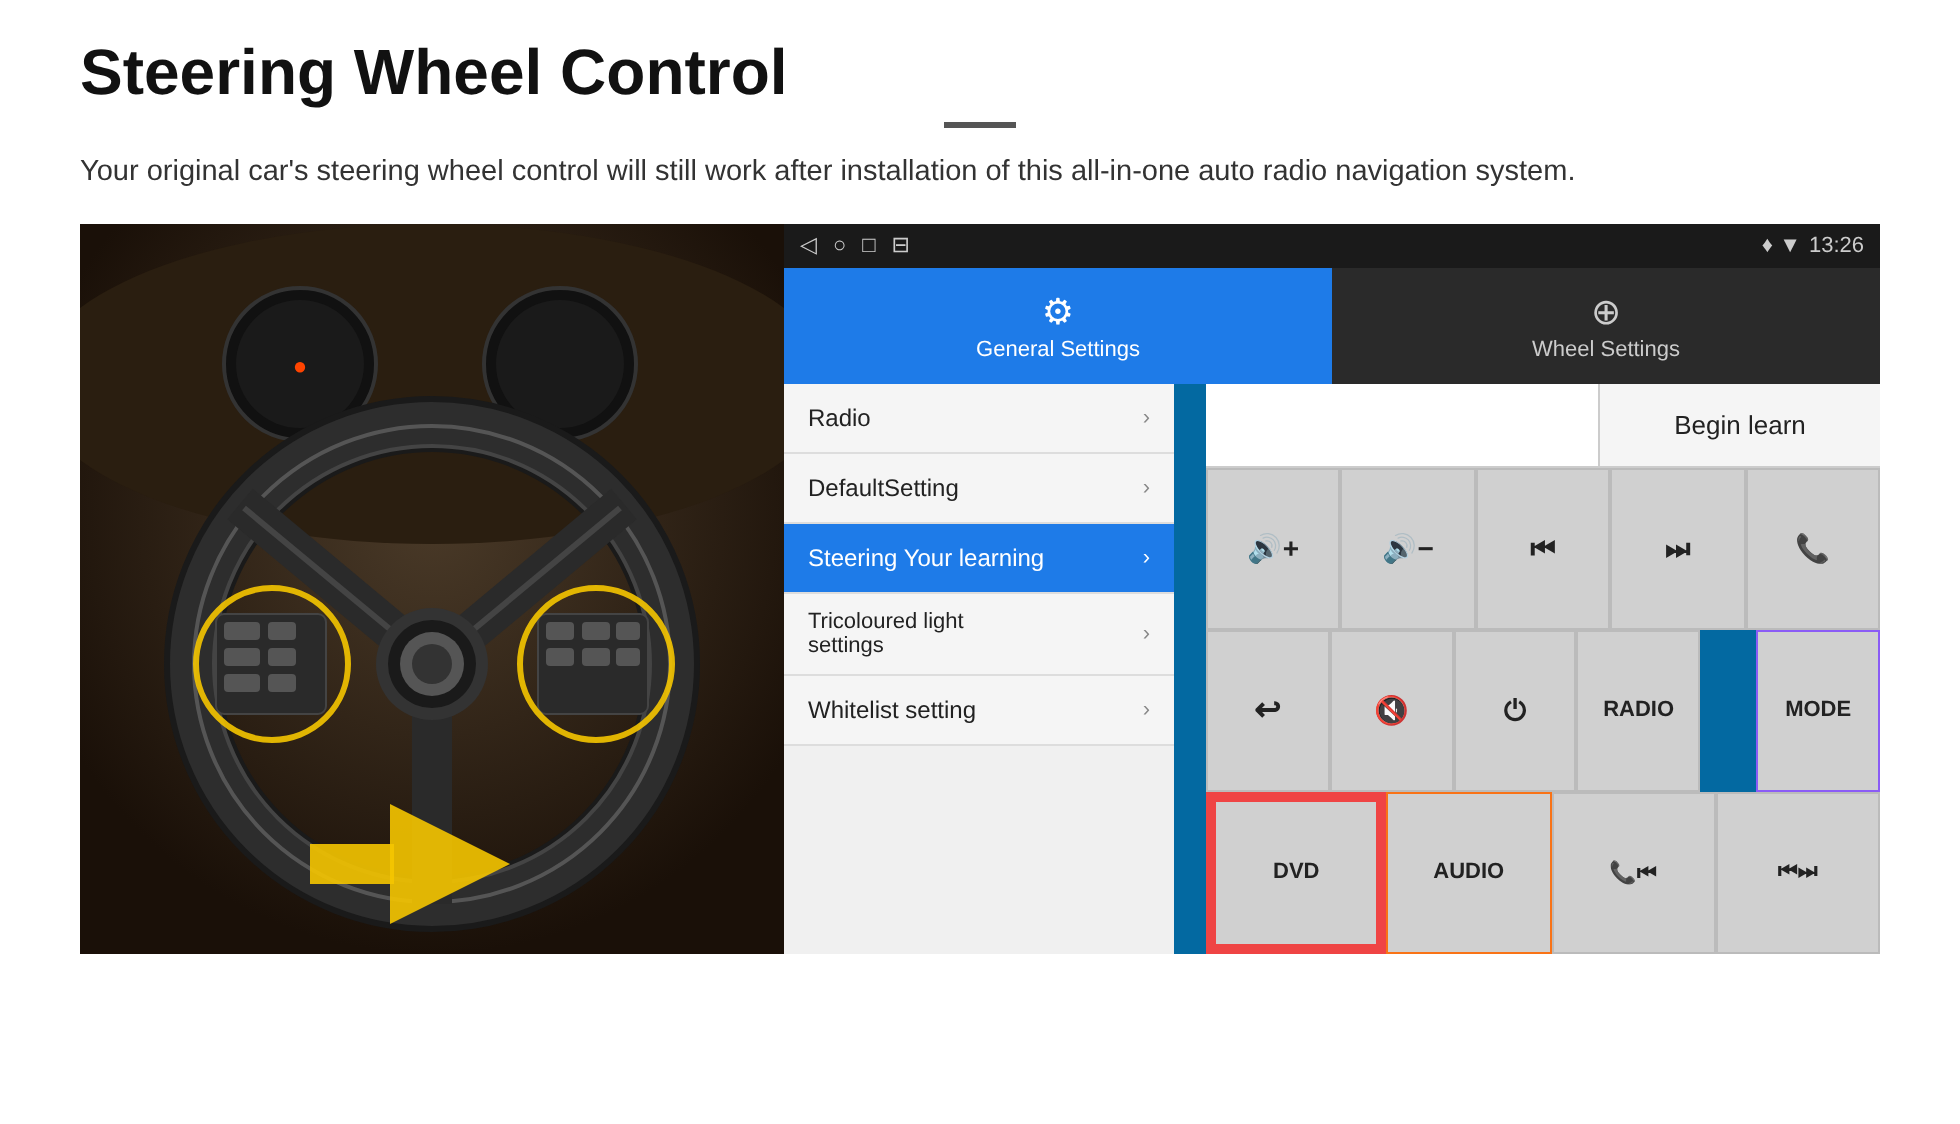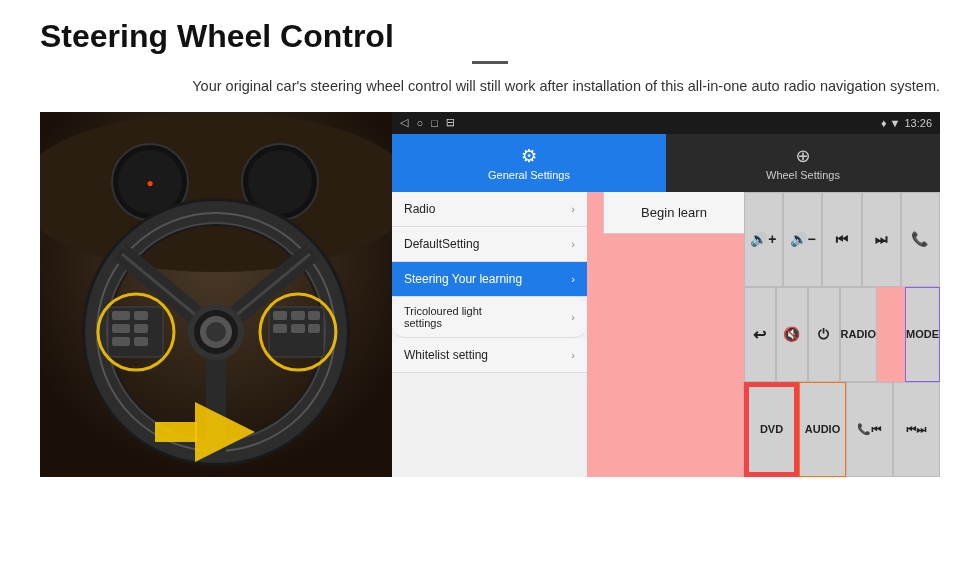--- a/index.html
+++ b/index.html
@@ -25,21 +25,21 @@
     }
 
     .title-divider {
       width: 36px;
       height: 3px;
       background: #555;
       margin: 0 auto 12px auto;
     }
 
     .subtitle {
-      text-align: right;
+      text-align: left;
       font-size: 14.5px;
       color: #333;
       line-height: 1.5;
       margin-bottom: 14px;
     }
 
     .content-area {
       display: flex;
       width: 900px;
       margin: 0 auto;
@@ -162,23 +162,23 @@
     }
 
     
     .main-panel {
       display: flex;
       flex: 1;
     }
 
     .right-panel {
       flex: 1;
-      background: #fca5a5;
-      display: flex;
-      flex-direction: row;
+      background: #0369a1;
+      display: flex;
+      flex-direction: column;
       padding-left: 16px;
     }
 
     
     .begin-learn-row {
       display: flex;
       align-items: center;
       height: 42px;
       border-bottom: 1px solid #ccc;
     }
@@ -337,21 +337,21 @@
           <div class="settings-item">
             <span>DefaultSetting</span>
             <span class="chevron">›</span>
           </div>
 
           <div class="settings-item active">
             <span>Steering Your learning</span>
             <span class="chevron">›</span>
           </div>
 
-          <div class="settings-item" style="padding:8px 12px;border-radius:13px;">
+          <div class="settings-item" style="padding:8px 12px;">
             <span style="font-size:11px;">Tricoloured light<br>settings</span>
             <span class="chevron">›</span>
           </div>
 
           <div class="settings-item">
             <span>Whitelist setting</span>
             <span class="chevron">›</span>
           </div>
 
         </div>

